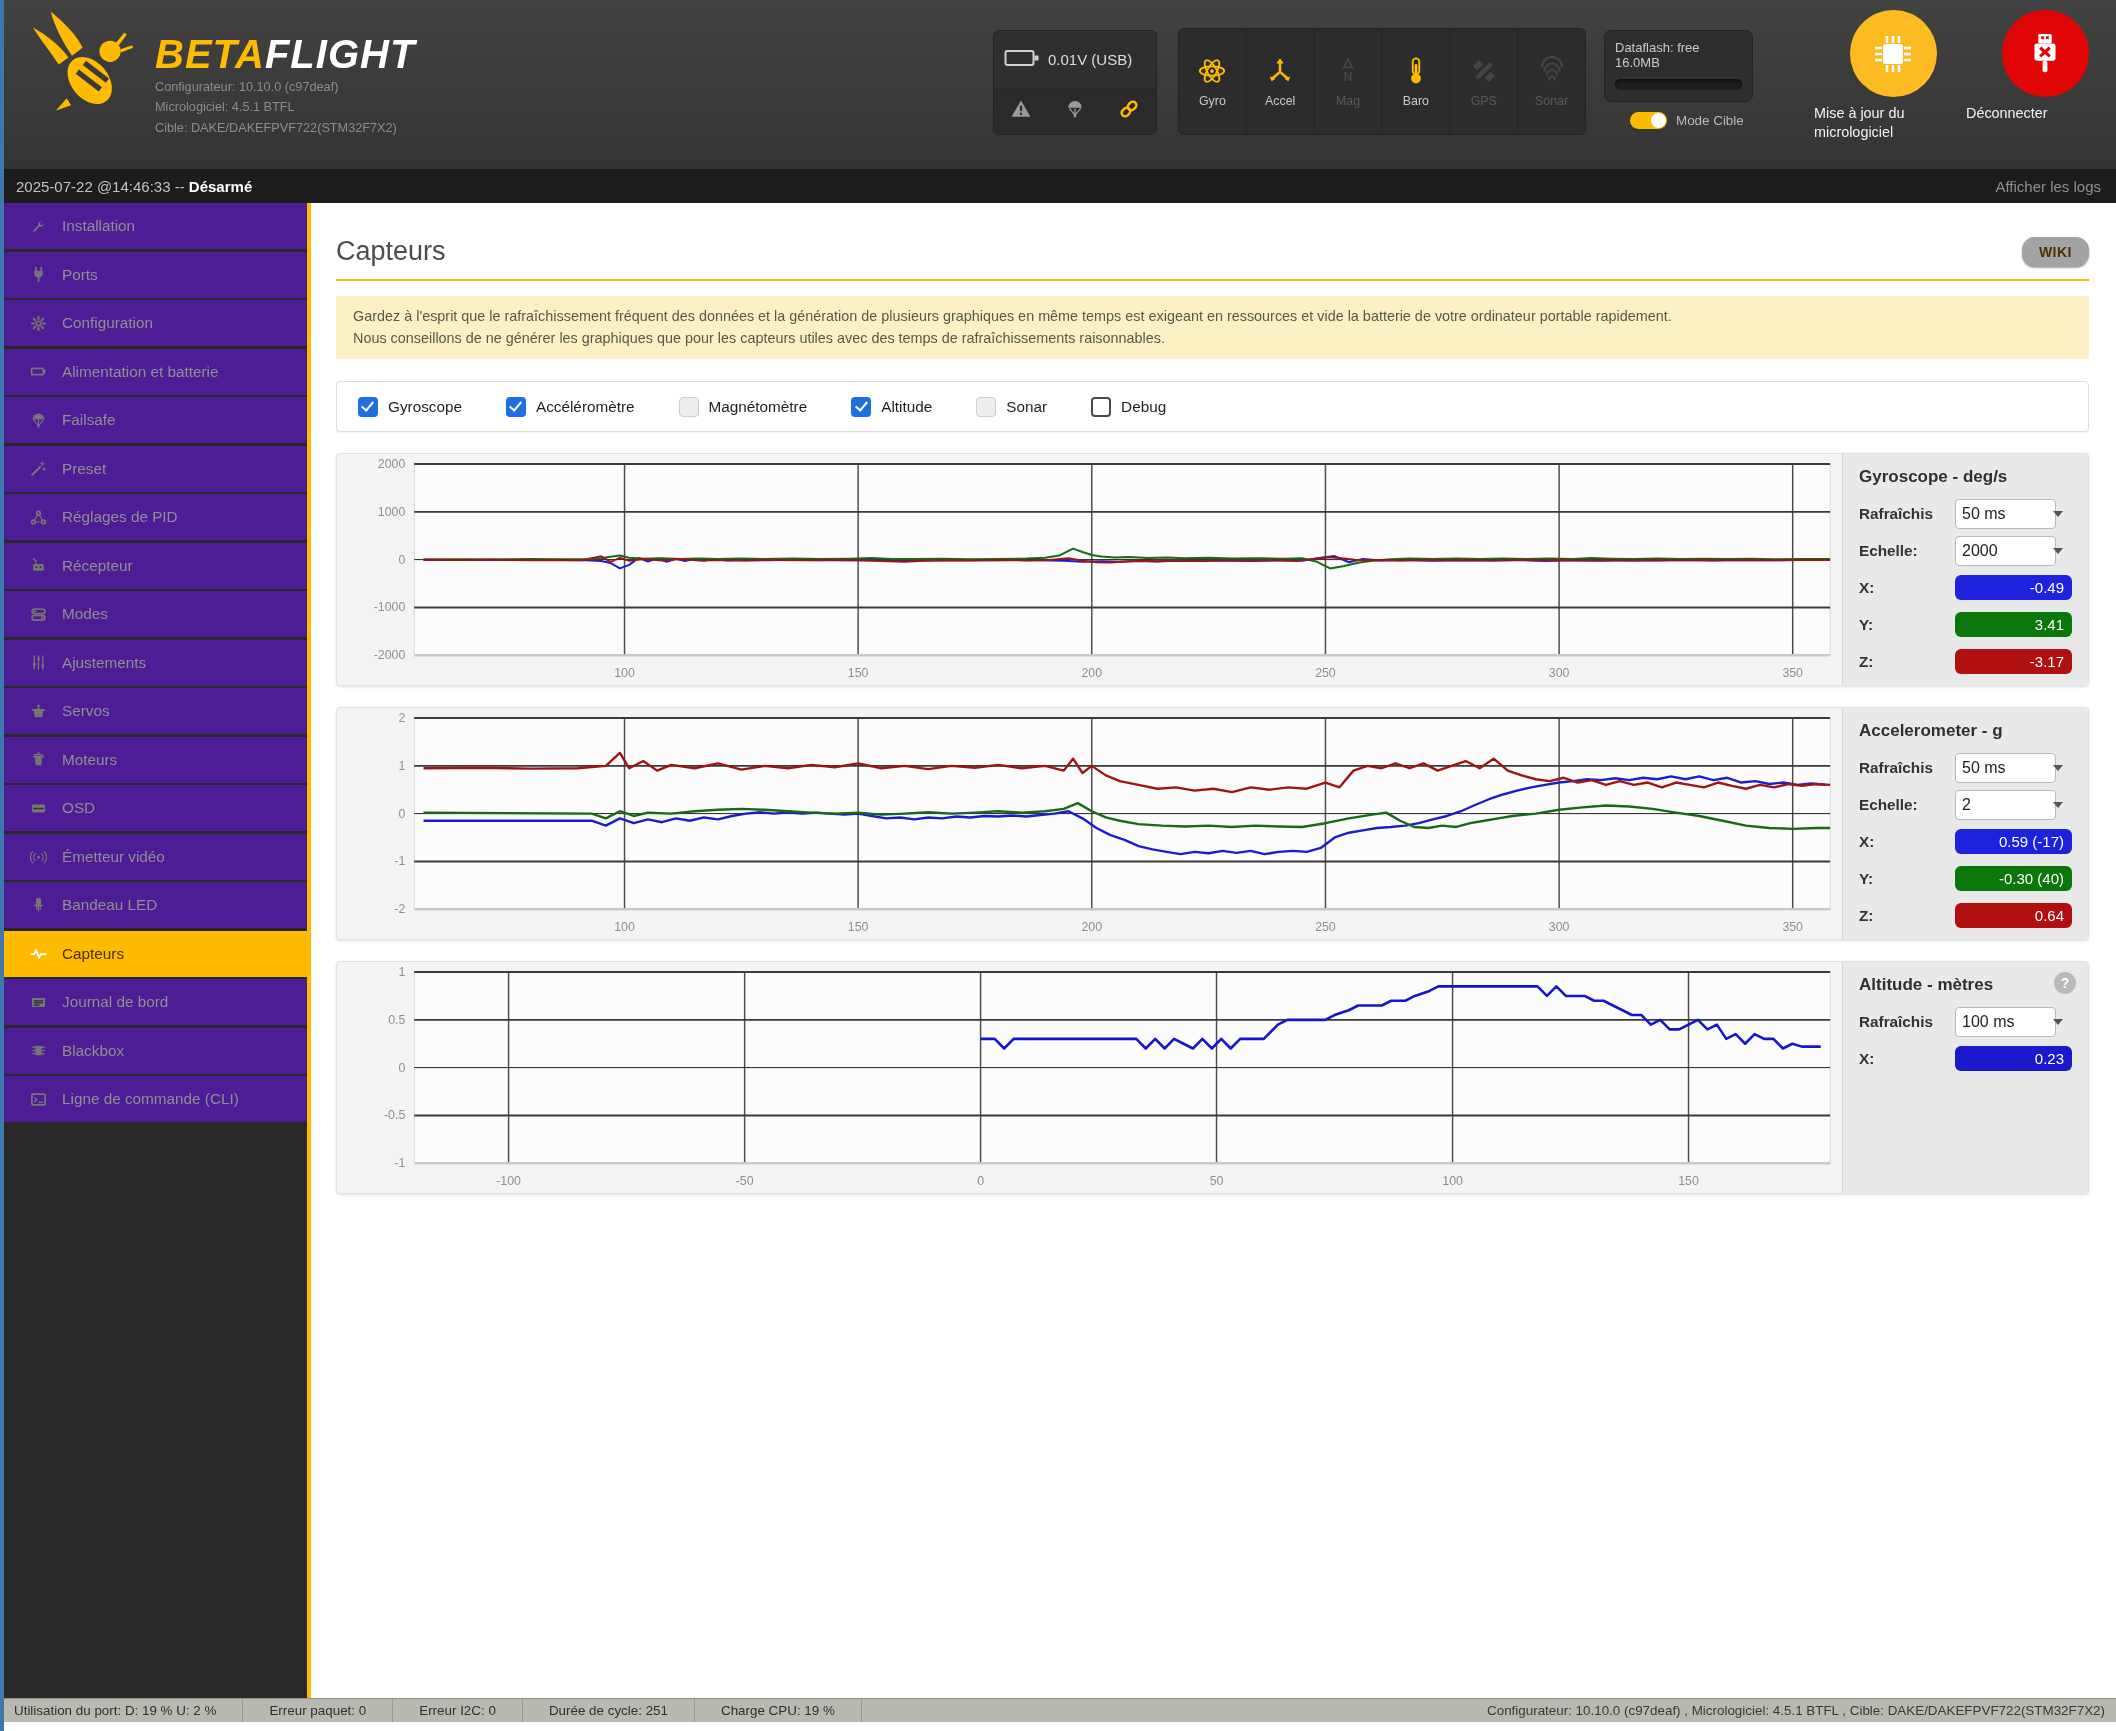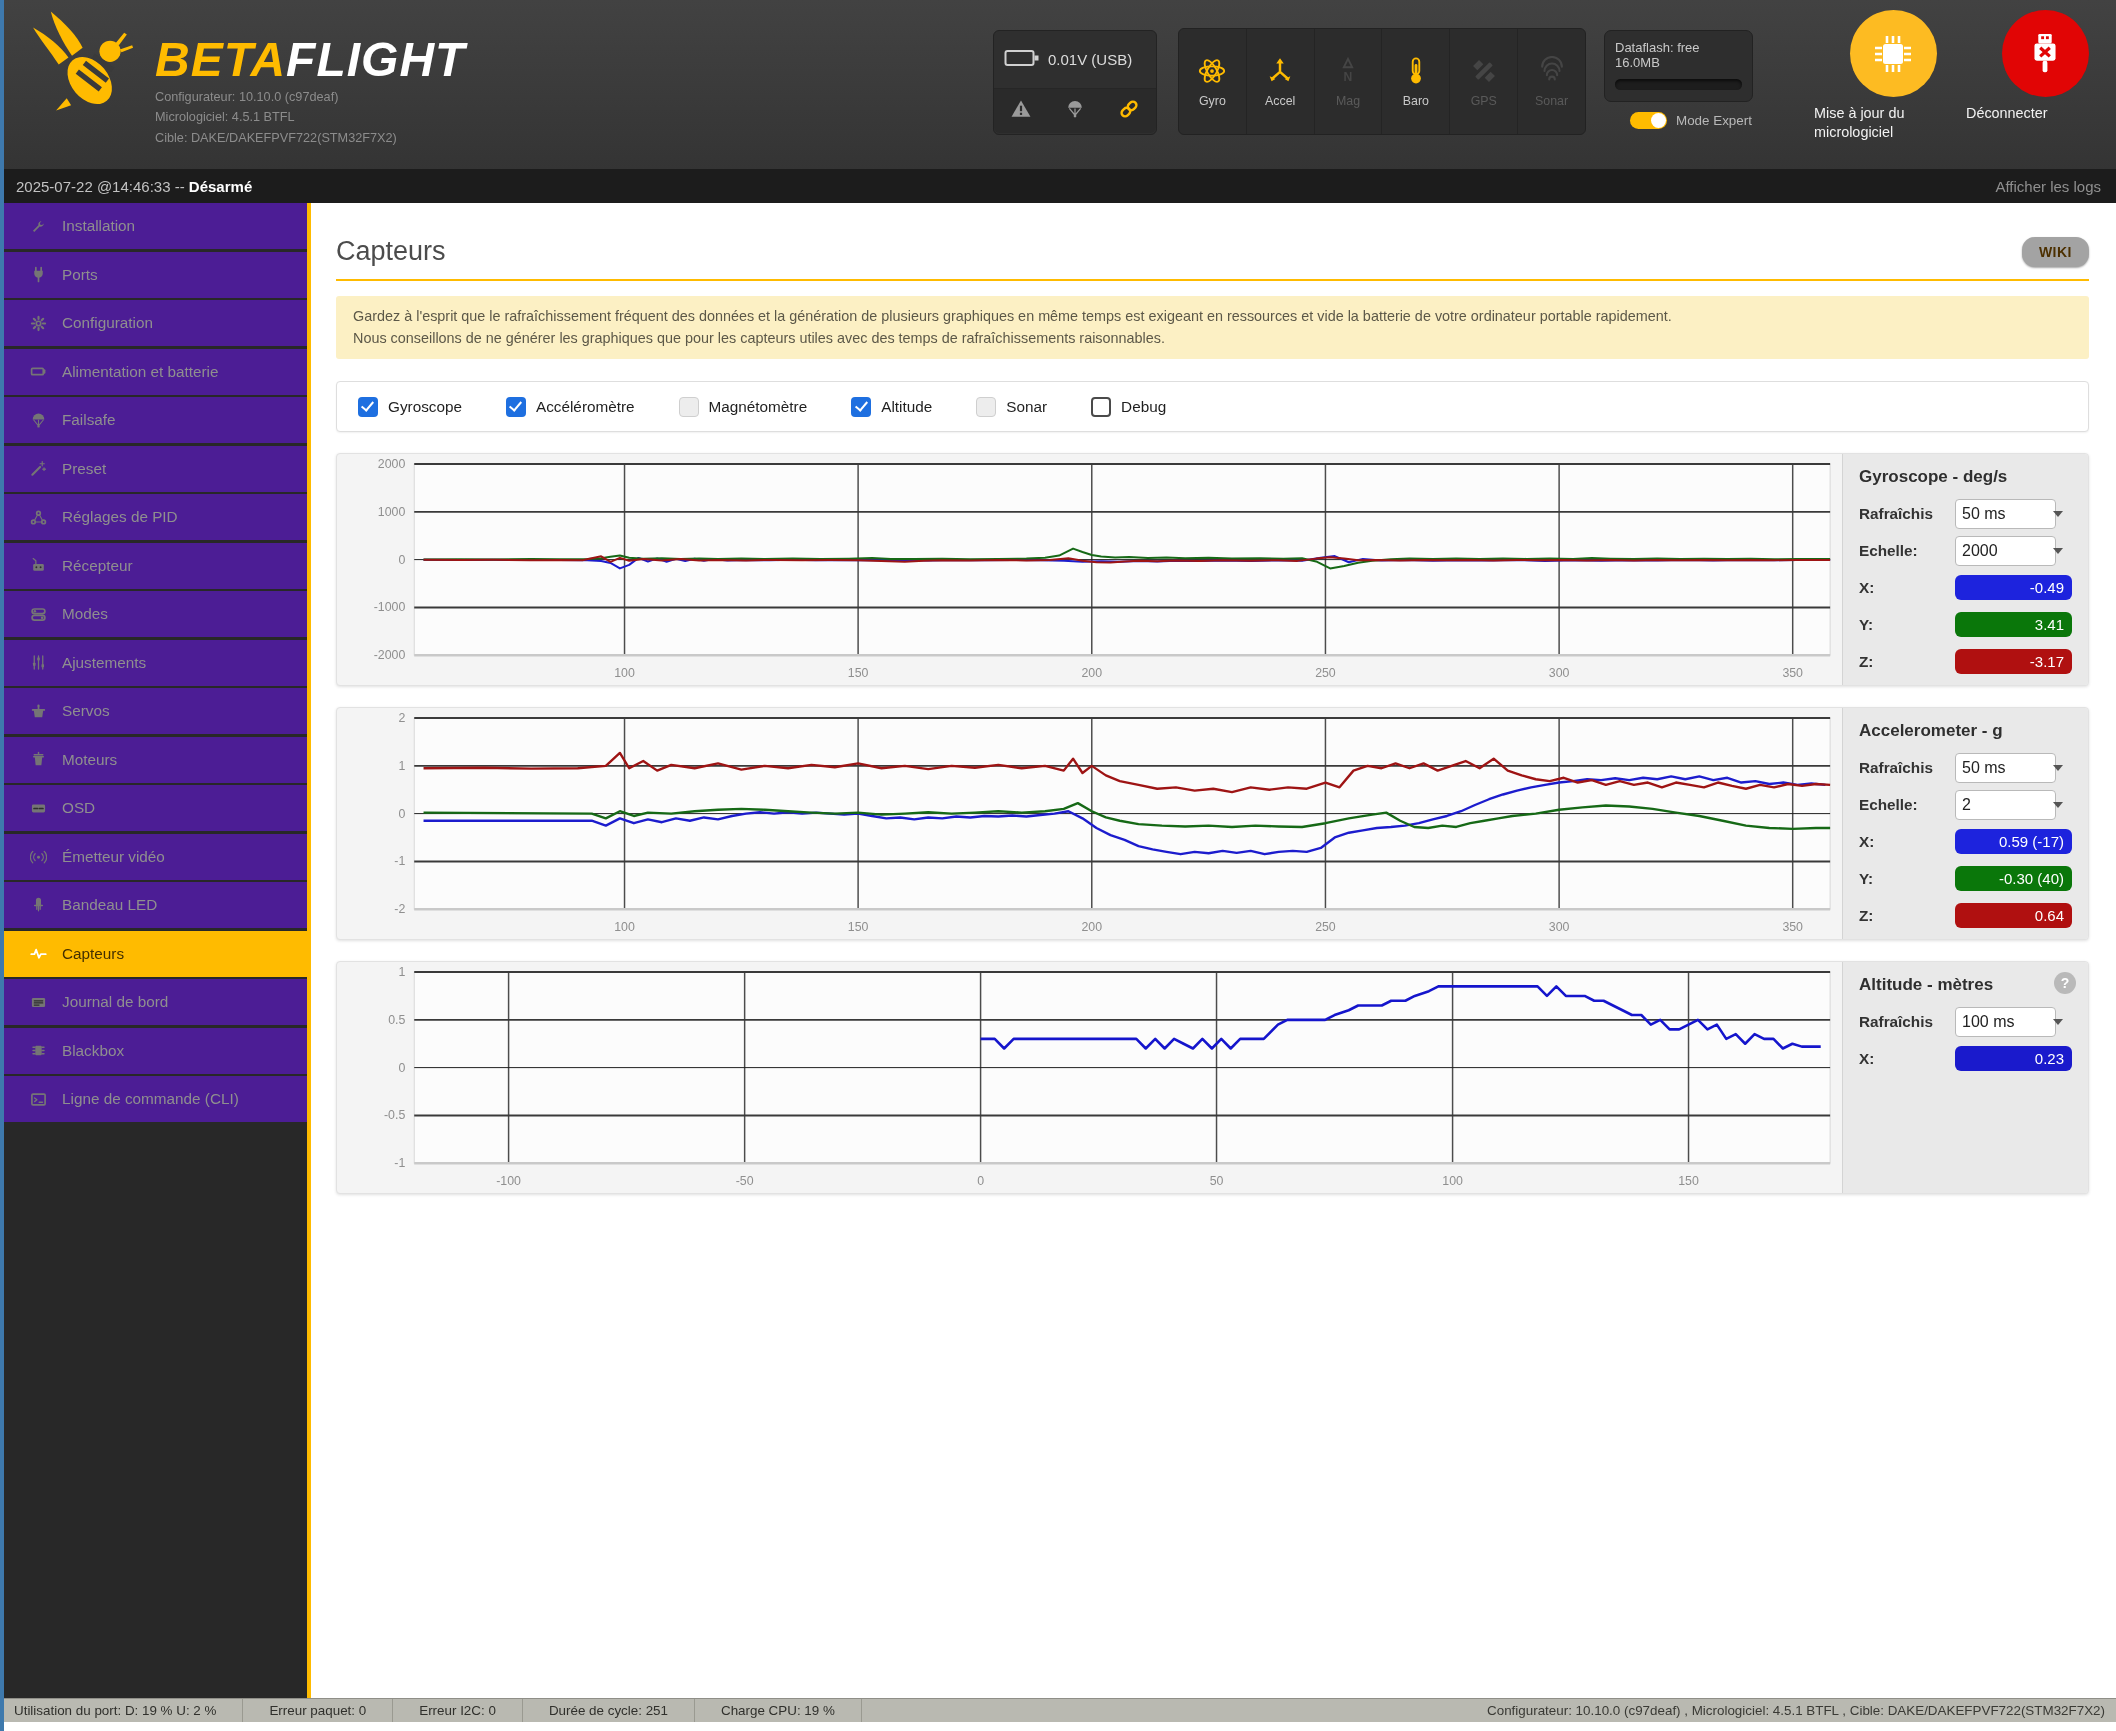--- a/index.html
+++ b/index.html
@@ -4,21 +4,21 @@
 <style>
   * { margin:0; padding:0; box-sizing:border-box; }
   body { width:2117px; height:1732px; overflow:hidden; background:#fff;
          font-family:"Liberation Sans", sans-serif; position:relative; }
   .edge { position:absolute; left:0; top:0; width:4px; height:100%; background:#3e79ad; z-index:60; }
 
   
   header { position:relative; height:169px; background:linear-gradient(#424242,#343434); }
   .logo-wrap { position:absolute; left:26px; top:8px; display:flex; gap:14px; }
   .logo-text { padding-top:24px; }
-  .logo-title { font-size:48px; font-style:italic; font-weight:bold; letter-spacing:1px; }
+  .logo-title { font-size:40px; font-style:italic; font-weight:bold; letter-spacing:1px; }
   .logo-title .beta { color:#ffbb00; } .logo-title .flight { color:#ffffff; }
   .ver { color:#8c8c8c; font-size:12.7px; line-height:1.6; }
 
   .battery-box { position:absolute; left:993px; top:30px; width:164px; height:105px;
                  background:#2f2f2f; border:1px solid #232323; border-radius:6px; }
   .batt-row { display:flex; align-items:center; gap:8px; padding:10px 10px; height:57px;
               color:#dcdcdc; font-size:15px; }
   .batt-icons { display:flex; justify-content:space-around; align-items:center; height:45px;
                 border-top:1px solid #262626; background:#2a2a2a; border-radius:0 0 6px 6px; }
 
@@ -239,21 +239,21 @@
 
   <div class="dataflash">
     <span>Dataflash: free 16.0MB</span>
     <div class="df-bar"></div>
   </div>
 
   <div class="expert">
     <span class="toggle">
         <span class="knob"></span>
       </span>
-    <span class="lab">Mode Expert</span>
+    <span class="lab">Mode Cible</span>
   </div>
 
   <div class="big-btn firmware">
     <div class="circle">
       <svg viewBox="0 0 48 48" width="48" height="48">
         <g stroke="#fff" stroke-width="2.6">
             <path d="M18 13V6M24 13V6M30 13V6M18 42v-7M24 42v-7M30 42v-7M13 18H6M13 24H6M13 30H6M42 18h-7M42 24h-7M42 30h-7"></path>
           </g>
         <rect x="14" y="14" width="20" height="20" rx="2.5" fill="#fff"></rect>
       </svg>

